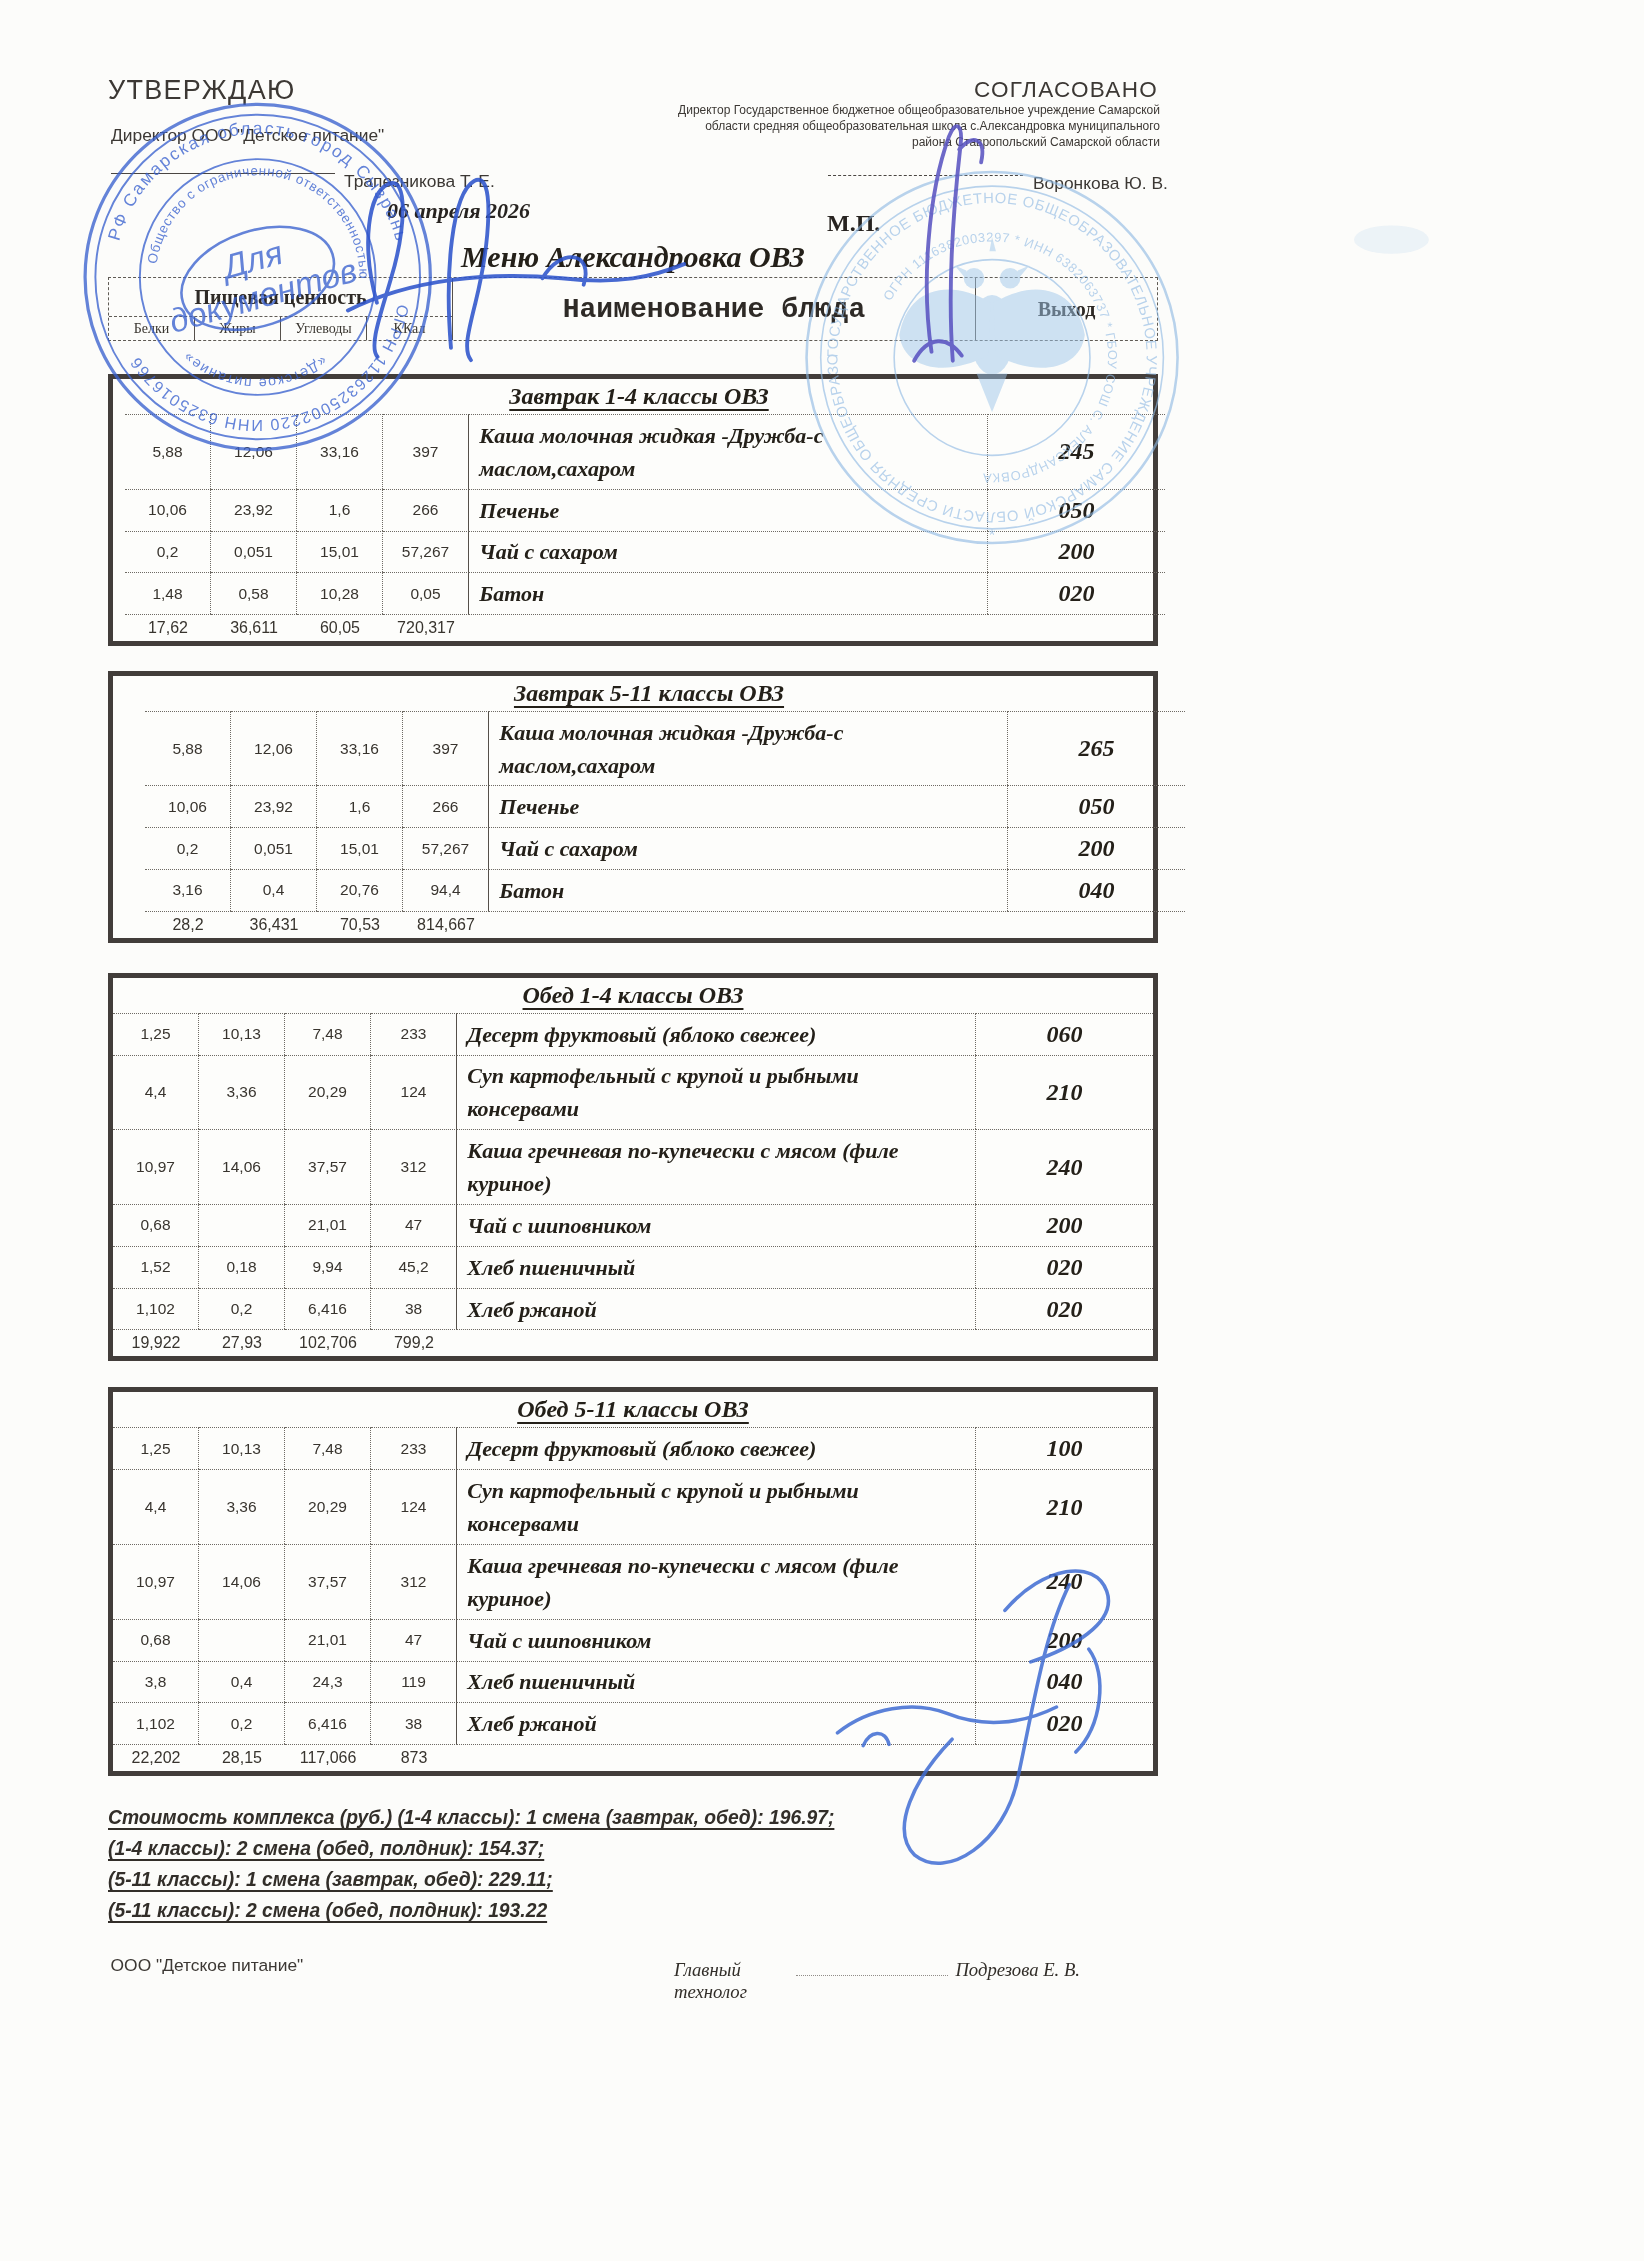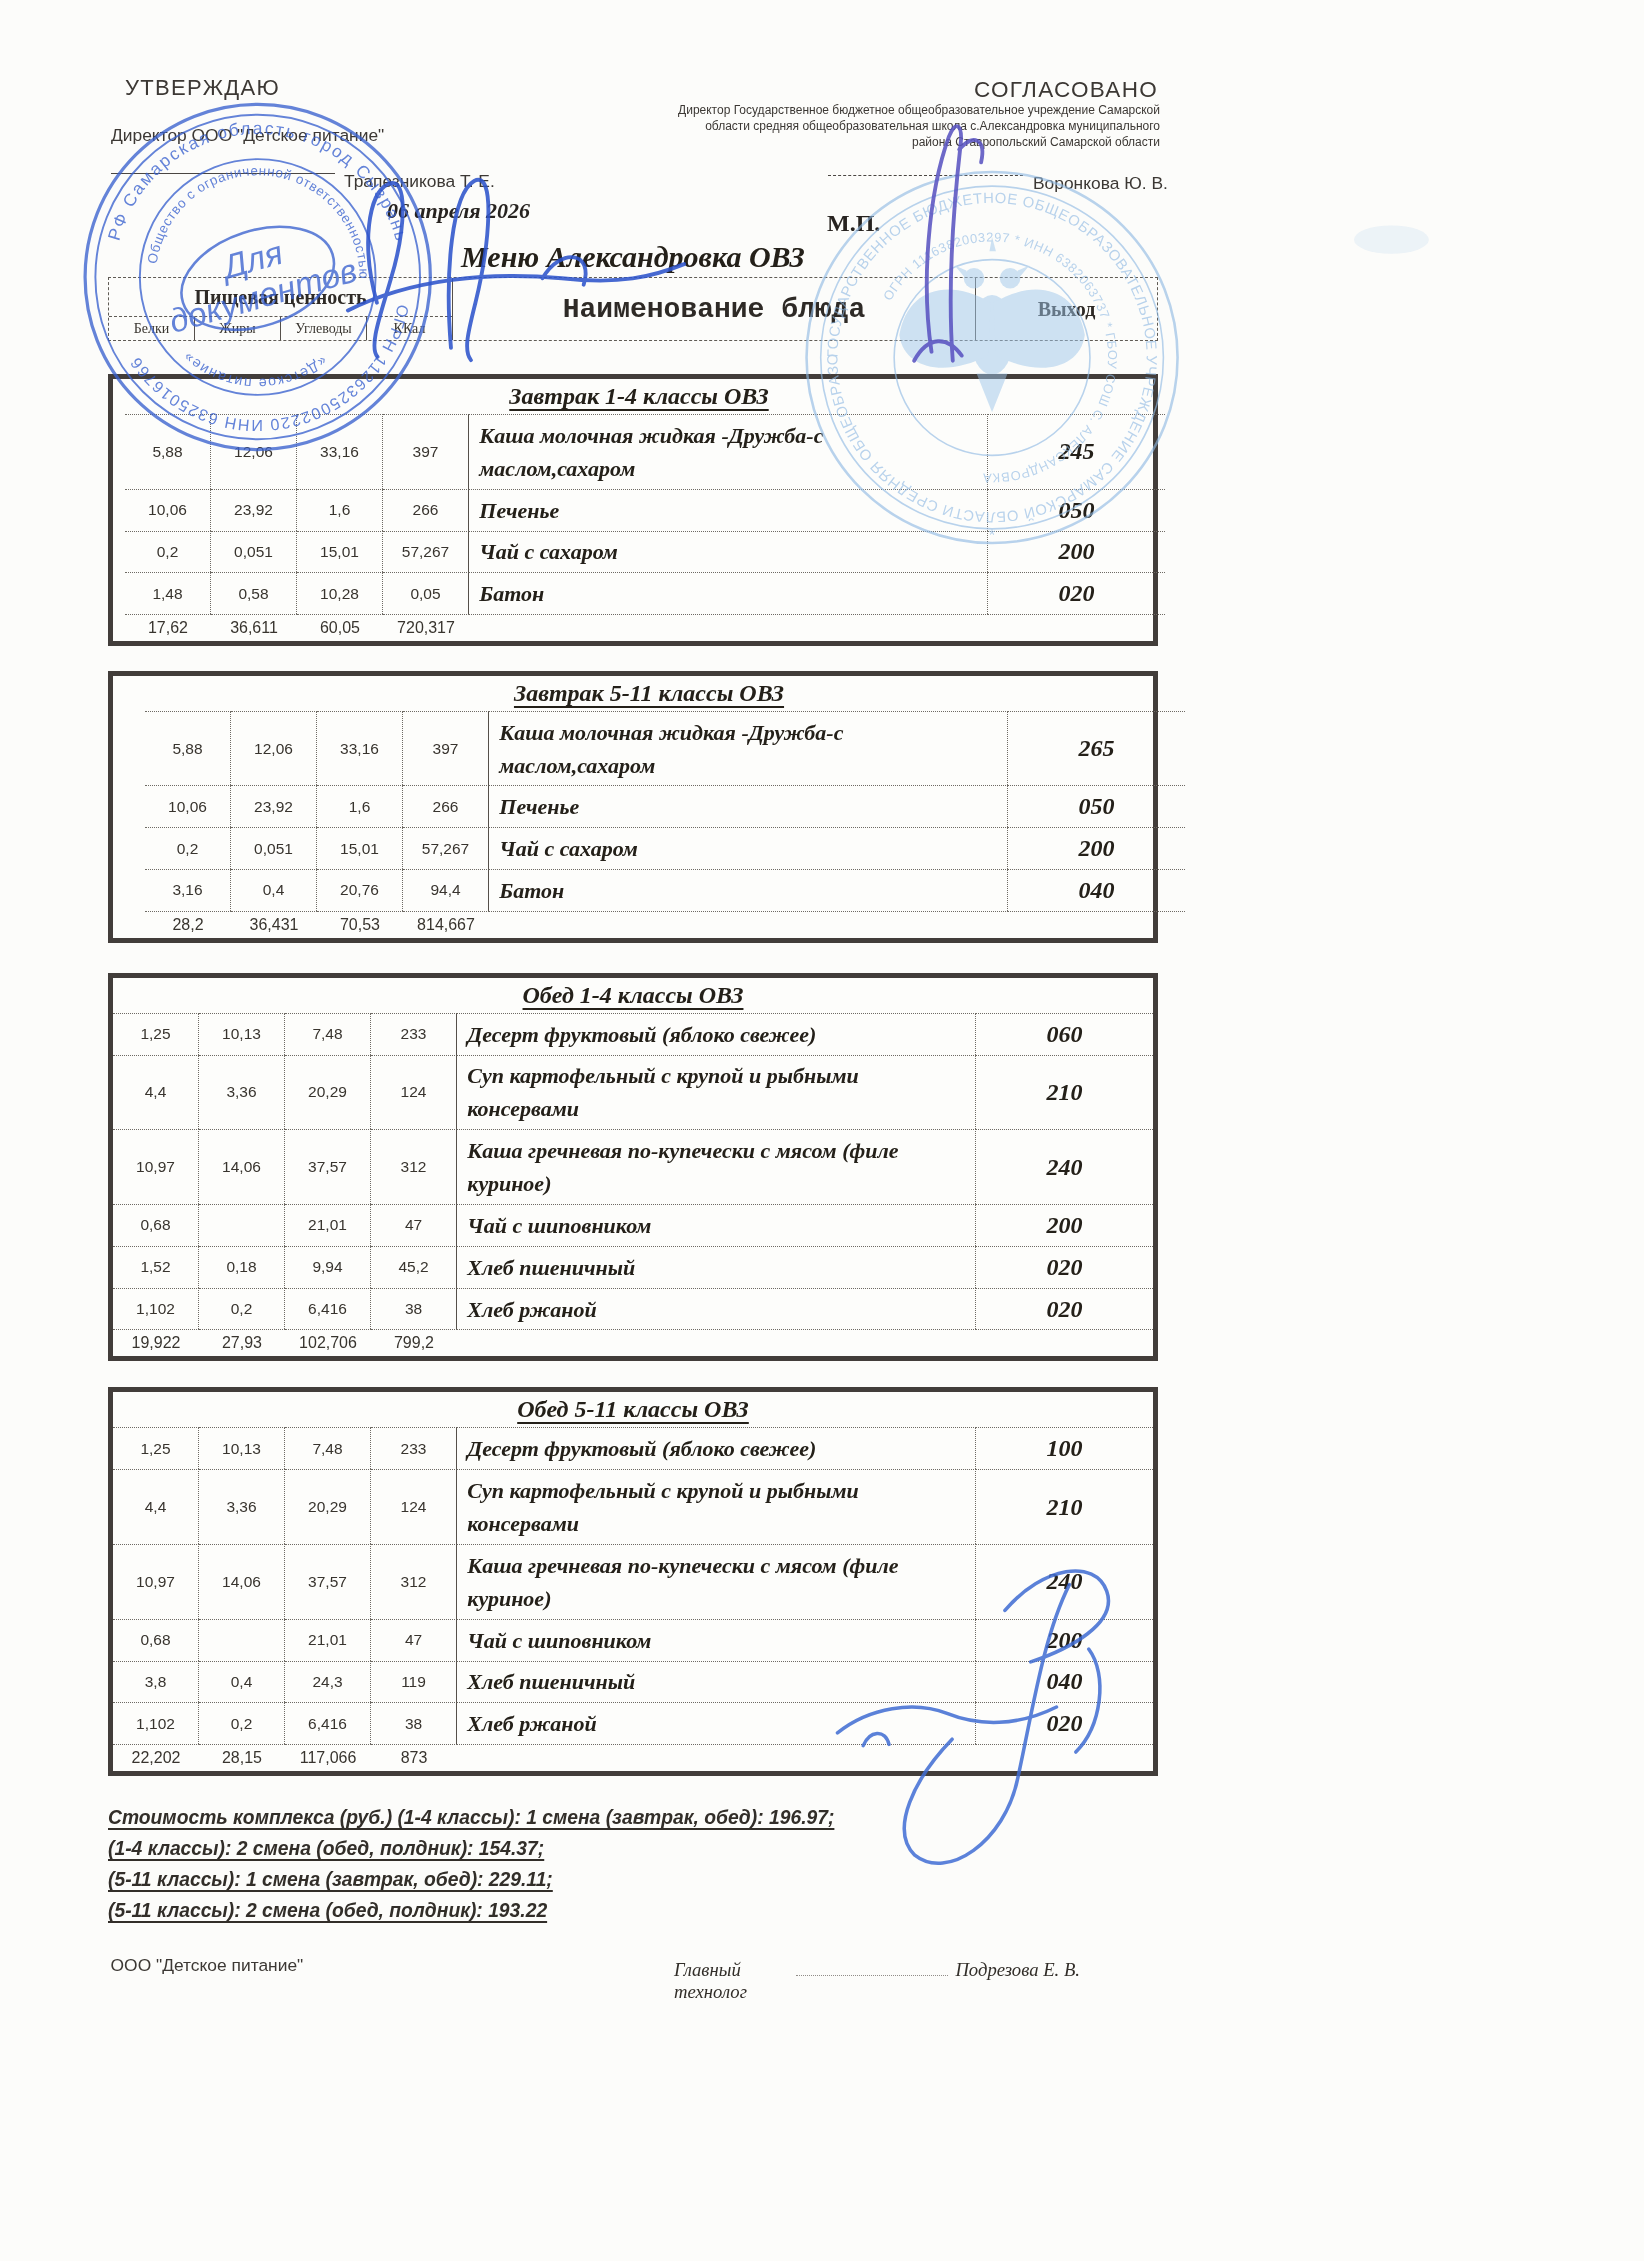--- a/index.html
+++ b/index.html
@@ -5,21 +5,21 @@
   html,body{margin:0;padding:0;background:#e8e8e8;}
   .page{
     position:relative;
     width:1644px;height:2261px;
     background:#fcfcfa;
     overflow:hidden;
     font-family:"Liberation Sans",sans-serif;
     color:#2e2a26;
   }
   
-  .t-left-title{position:absolute;left:125px;top:75px;font-size:22px;letter-spacing:1.3px;color:#3c3834;}
+  .t-left-title{position:absolute;left:108px;top:75px;font-size:27px;letter-spacing:1.3px;color:#3c3834;}
   .t-right-title{position:absolute;left:974px;top:77px;font-size:22.5px;letter-spacing:1.3px;color:#3c3834;}
   .t-left-role{position:absolute;left:111px;top:125px;font-size:17.4px;color:#3c3834;}
   .t-right-role{position:absolute;right:484px;top:103px;width:651px;text-align:right;font-size:12px;line-height:1.32;white-space:pre-line;color:#3c3834;}
   .sig-line{position:absolute;border-bottom:1.9px solid #4a4642;}
   .left-sig-line{left:111px;top:173px;width:224px;}
   .right-sig-line{left:828px;top:175px;width:195px;border-bottom-style:dashed;border-bottom-width:1.3px;}
   .t-left-name{position:absolute;left:344px;top:171px;font-size:17.4px;color:#3c3834;}
   .t-right-name{position:absolute;left:1033px;top:173px;font-size:17.4px;color:#3c3834;}
   .t-date{position:absolute;left:387px;top:198px;font-family:"Liberation Serif",serif;font-weight:bold;font-style:italic;font-size:22px;color:#272320;}
   .t-mp{position:absolute;left:827px;top:210px;font-family:"Liberation Serif",serif;font-weight:bold;font-size:24px;color:#272320;}

